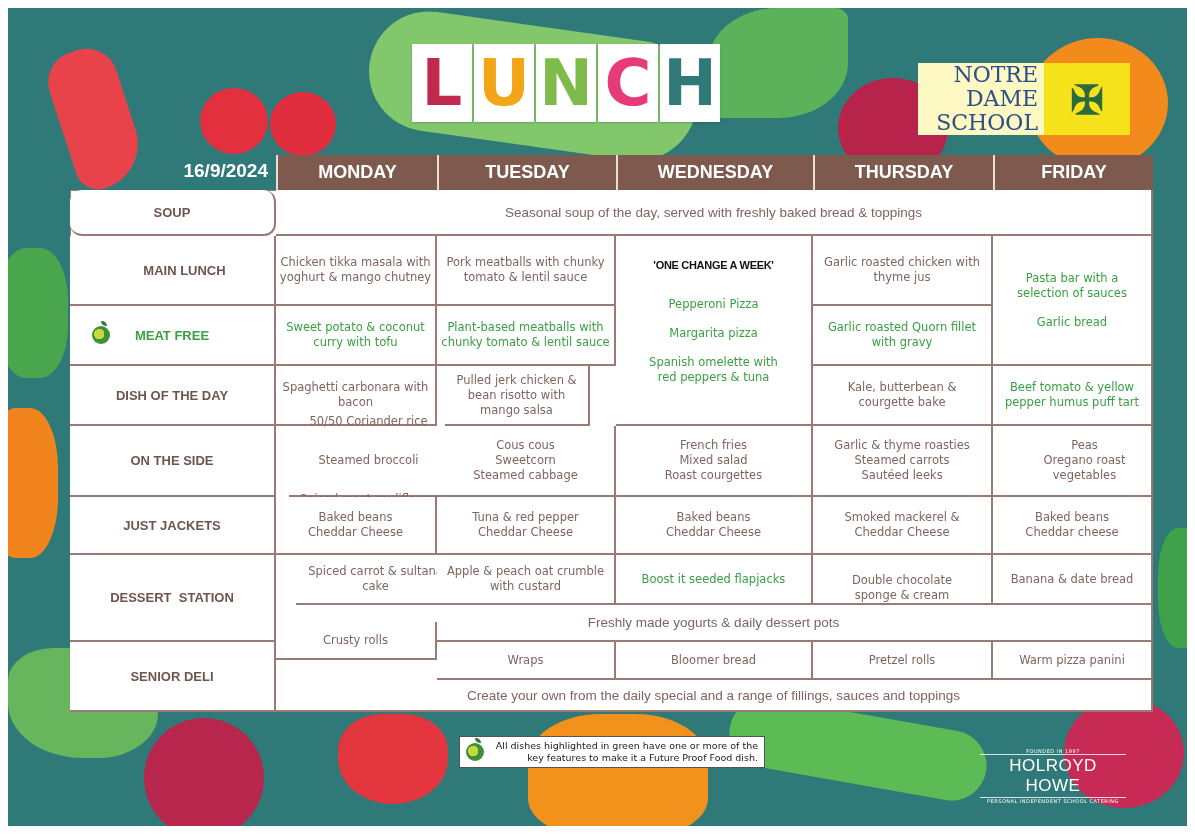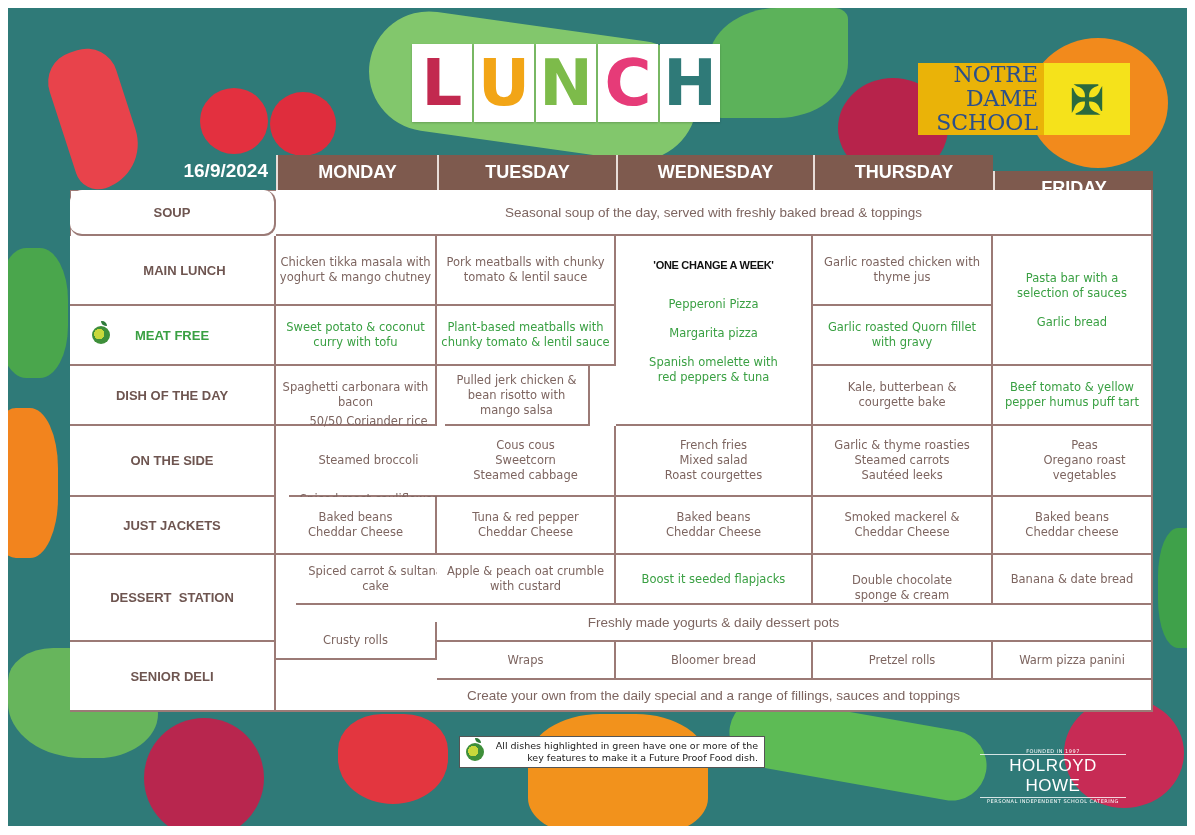--- a/index.html
+++ b/index.html
@@ -2,21 +2,21 @@
 <html><head>
 <meta charset="utf-8">
 <style>
   html, body { margin:0; padding:0; background:#ffffff; }
   body { width:1195px; height:835px; position:relative; overflow:hidden; font-family:"DejaVu Sans", sans-serif; }
   .poster { position:absolute; left:8px; top:8px; width:1179px; height:818px; background:#2f7a78; overflow:hidden; }
   .deco { position:absolute; border-radius:50%; }
   .title { position:absolute; left:412px; top:44px; height:86px; display:flex; gap:2px; }
   .title .ltr { width:60px; height:78px; background:#fff; display:flex; align-items:center; justify-content:center; font-family:"DejaVu Sans", sans-serif; font-weight:bold; font-size:64px; line-height:1; box-shadow:0 1px 2px rgba(0,0,0,.2); }
   .logo { position:absolute; left:918px; top:63px; width:212px; height:72px; display:flex; }
-  .logo .name { width:126px; background:#eab308; color:#2c4f8a; font-family:"DejaVu Serif", serif; font-size:22px; line-height:24px; text-align:right; padding-right:6px; box-sizing:border-box; }
+  .logo .name { width:126px; background:#fef9c3; color:#2c4f8a; font-family:"DejaVu Serif", serif; font-size:22px; line-height:24px; text-align:right; padding-right:6px; box-sizing:border-box; }
   .logo .crest { width:86px; background:#f5e21b; display:flex; align-items:center; justify-content:center; color:#2a6a3e; font-family:"DejaVu Serif", serif; font-size:40px; font-weight:bold; }
   .date { position:absolute; left:160px; top:160px; width:108px; text-align:right; color:#fff; font-family:"Liberation Sans", sans-serif; font-weight:bold; font-size:19px; }
   .hdr { position:absolute; top:155px; height:35px; background:#7e5a4e; color:#fff; font-family:"Liberation Sans", sans-serif; font-weight:bold; font-size:18px; display:flex; align-items:center; justify-content:center; border-left:2px solid #e8ddd8; box-sizing:border-box; }
   .cell { position:absolute; background:#fff; box-sizing:border-box; border-right:2px solid #9b7a76; border-bottom:2px solid #9b7a76; display:flex; flex-direction:column; align-items:center; justify-content:center; text-align:center; font-size:11.5px; line-height:15px; color:#7d6560; padding:0 3px; }
   .lbl { font-family:"Liberation Sans", sans-serif; font-weight:bold; font-size:13px; color:#6e5550; }
   .green { color:#3aa043; }
   .wide { font-family:"Liberation Sans", sans-serif; font-size:13.5px; color:#7d6560; }
   .black { color:#111; font-weight:bold; font-size:11px; font-family:"Liberation Sans", sans-serif; letter-spacing:-0.3px; }
   .apple { display:inline-block; width:18px; height:18px; border-radius:50%; background:radial-gradient(circle at 40% 45%, #c8d83b 0 35%, #3e8f3a 36%); position:relative; }
   .apple::after { content:""; position:absolute; left:9px; top:-5px; width:6px; height:5px; background:#2e7b3a; border-radius:0 5px 0 5px; }
@@ -75,21 +75,21 @@
   </div>
   <div class="crest">✠</div>
 </div>
 
 <div class="date">16/9/2024</div>
 
 <div class="hdr" style="left:276px;width:161px;">MONDAY</div>
 <div class="hdr" style="left:437px;width:179px;">TUESDAY</div>
 <div class="hdr" style="left:616px;width:197px;">WEDNESDAY</div>
 <div class="hdr" style="left:813px;width:180px;">THURSDAY</div>
-<div class="hdr" style="left:993px;width:160px;margin-top:16px;">FRIDAY</div>
+<div class="hdr" style="left:993px;width:160px;">FRIDAY</div>
 
 <div style="position:absolute;left:70px;top:190px;width:1083px;height:522px;background:#fff;border:1px solid #9b7a76;box-sizing:border-box;"></div>
 
 <div class="cell lbl" style="left:70px;top:190px;width:206px;height:46px;border-radius:12px;">SOUP</div>
 <div class="cell lbl" style="left:70px;top:236px;width:206px;height:70px;padding-left:28px;">MAIN LUNCH</div>
 <div class="cell lbl green" style="left:70px;top:306px;width:206px;height:60px;flex-direction:row;">
   <span class="apple" style="position:absolute;left:22px;top:20px;"></span>
   <span style="color:#3aa043">MEAT FREE</span>
 </div>
 <div class="cell lbl" style="left:70px;top:366px;width:206px;height:60px;">DISH OF THE DAY</div>

